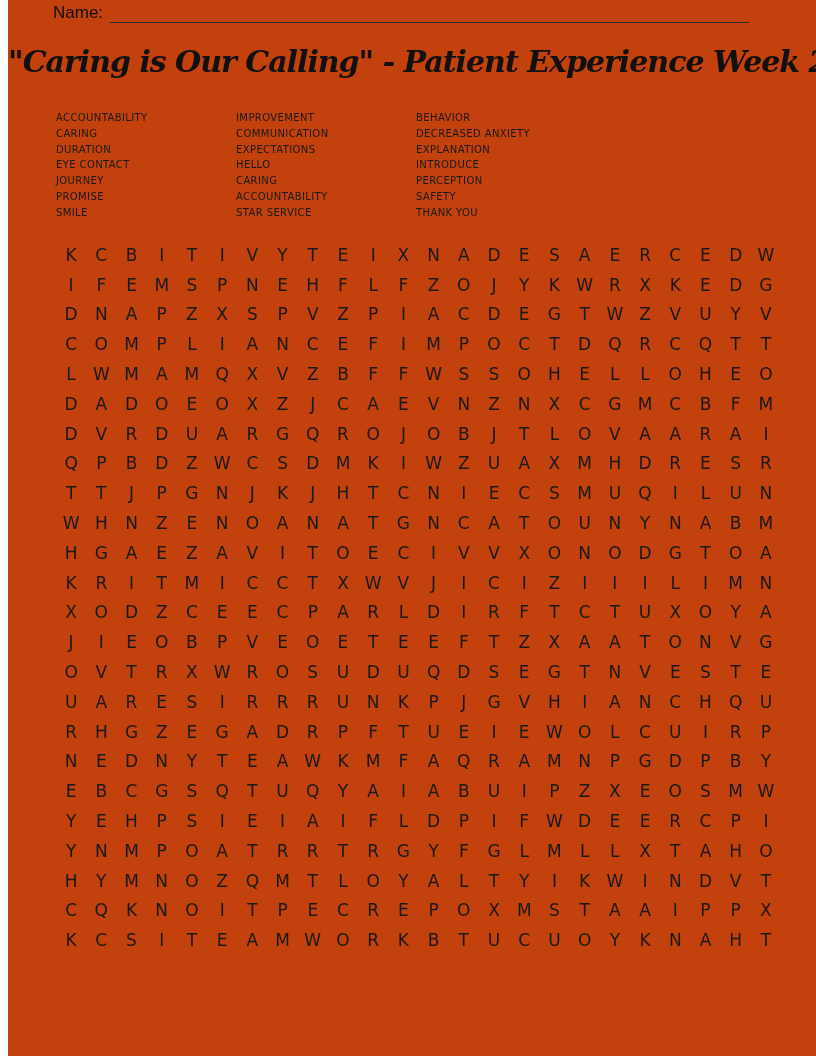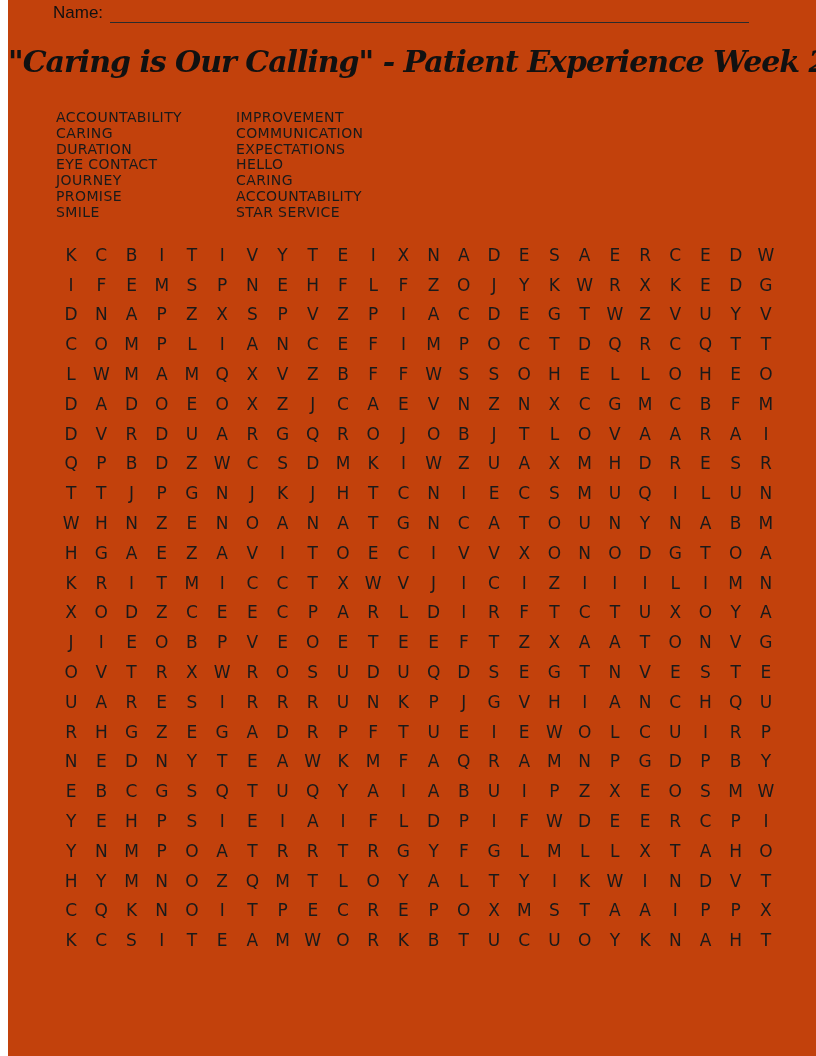--- a/index.html
+++ b/index.html
@@ -36,21 +36,21 @@
     white-space:nowrap;
   }
   
   .words{
     position:absolute;left:48px;top:110px;width:722px;
     display:grid;grid-template-columns:180px 180px 180px 182px;
   }
   .word-col{display:flex;flex-direction:column;}
   .word{
     font-family:"DejaVu Sans",sans-serif;
-    font-size:14px;line-height:15.8px;
+    font-size:10px;line-height:15.8px;
     letter-spacing:0.4px;color:#1a1a1a;
     white-space:nowrap;
   }
   
   .grid{
     position:absolute;left:48px;top:240px;width:725px;
     display:grid;
     grid-template-columns:repeat(24,1fr);
     grid-auto-rows:29.8px;
   }
@@ -84,20 +84,29 @@
       </div>
     <div class="word-col">
         <div class="word">IMPROVEMENT</div>
         <div class="word">COMMUNICATION</div>
         <div class="word">EXPECTATIONS</div>
         <div class="word">HELLO</div>
         <div class="word">CARING</div>
         <div class="word">ACCOUNTABILITY</div>
         <div class="word">STAR SERVICE</div>
       </div>
+    <div class="word-col">
+        <div class="word">BEHAVIOR</div>
+        <div class="word">DECREASED ANXIETY</div>
+        <div class="word">EXPLANATION</div>
+        <div class="word">INTRODUCE</div>
+        <div class="word">PERCEPTION</div>
+        <div class="word">SAFETY</div>
+        <div class="word">THANK YOU</div>
+      </div>
   </div>
 
   <div class="grid">
       <span class="cell">K</span>
       <span class="cell">C</span>
       <span class="cell">B</span>
       <span class="cell">I</span>
       <span class="cell">T</span>
       <span class="cell">I</span>
       <span class="cell">V</span>

